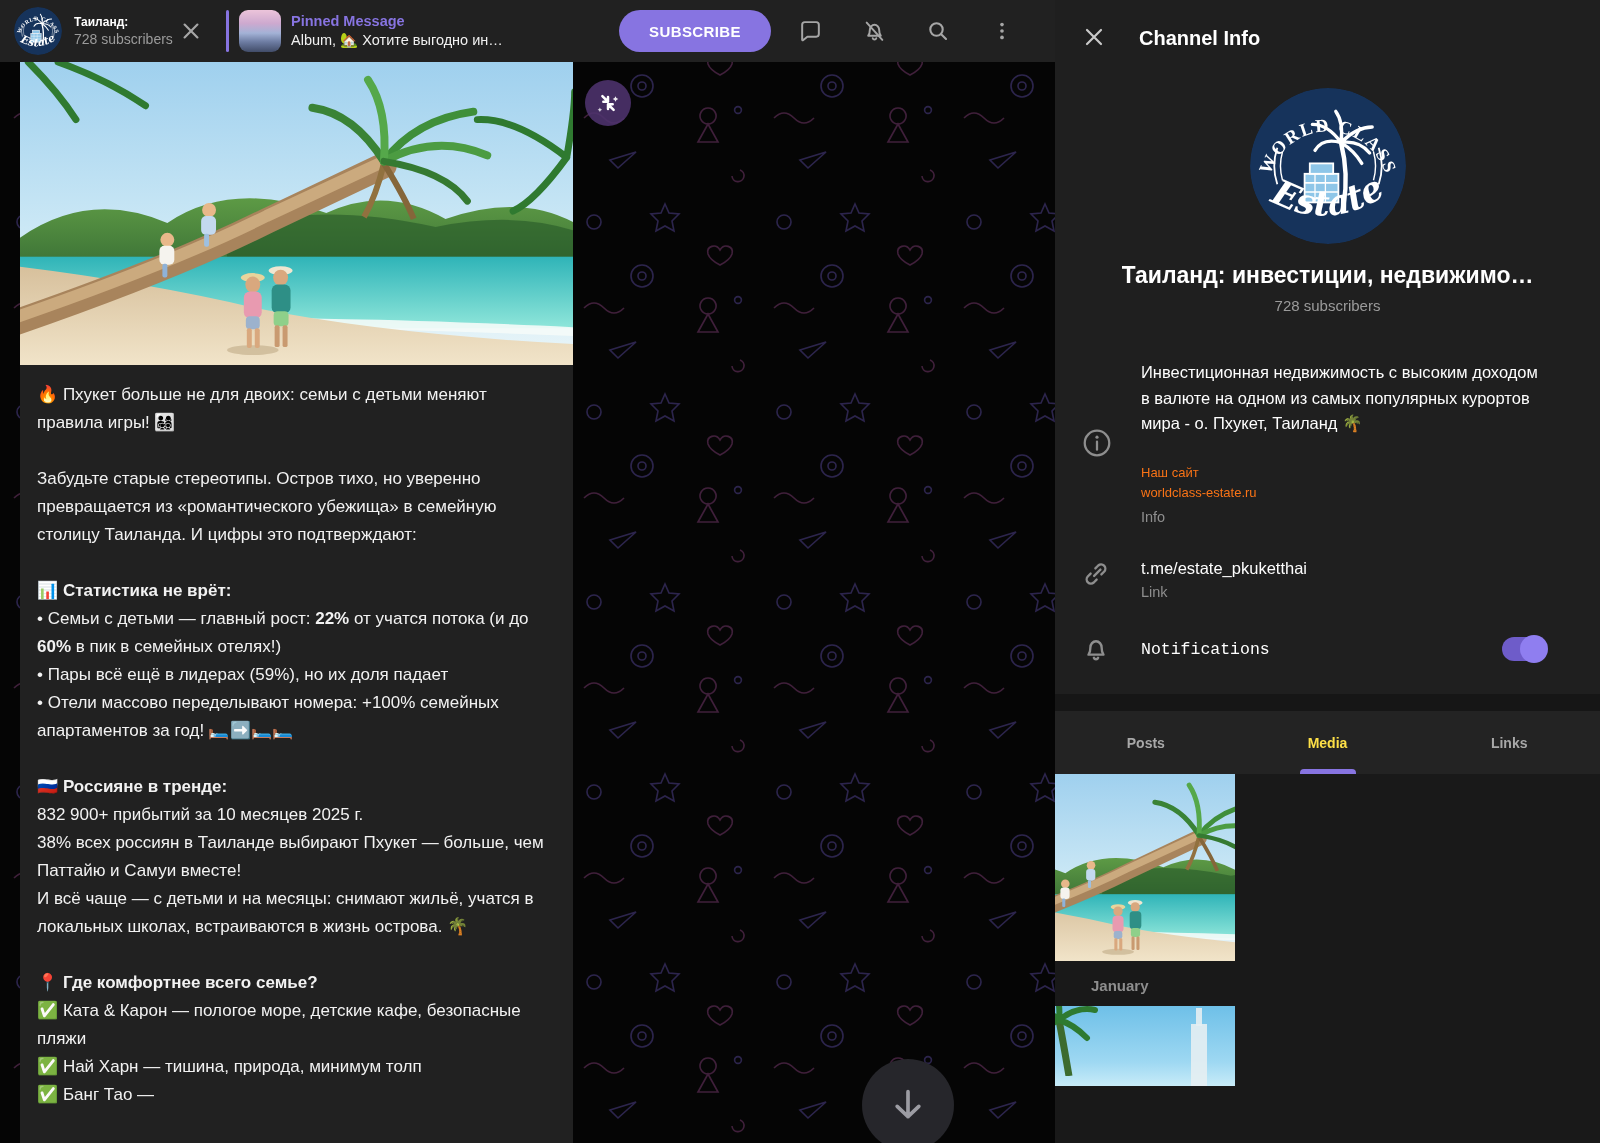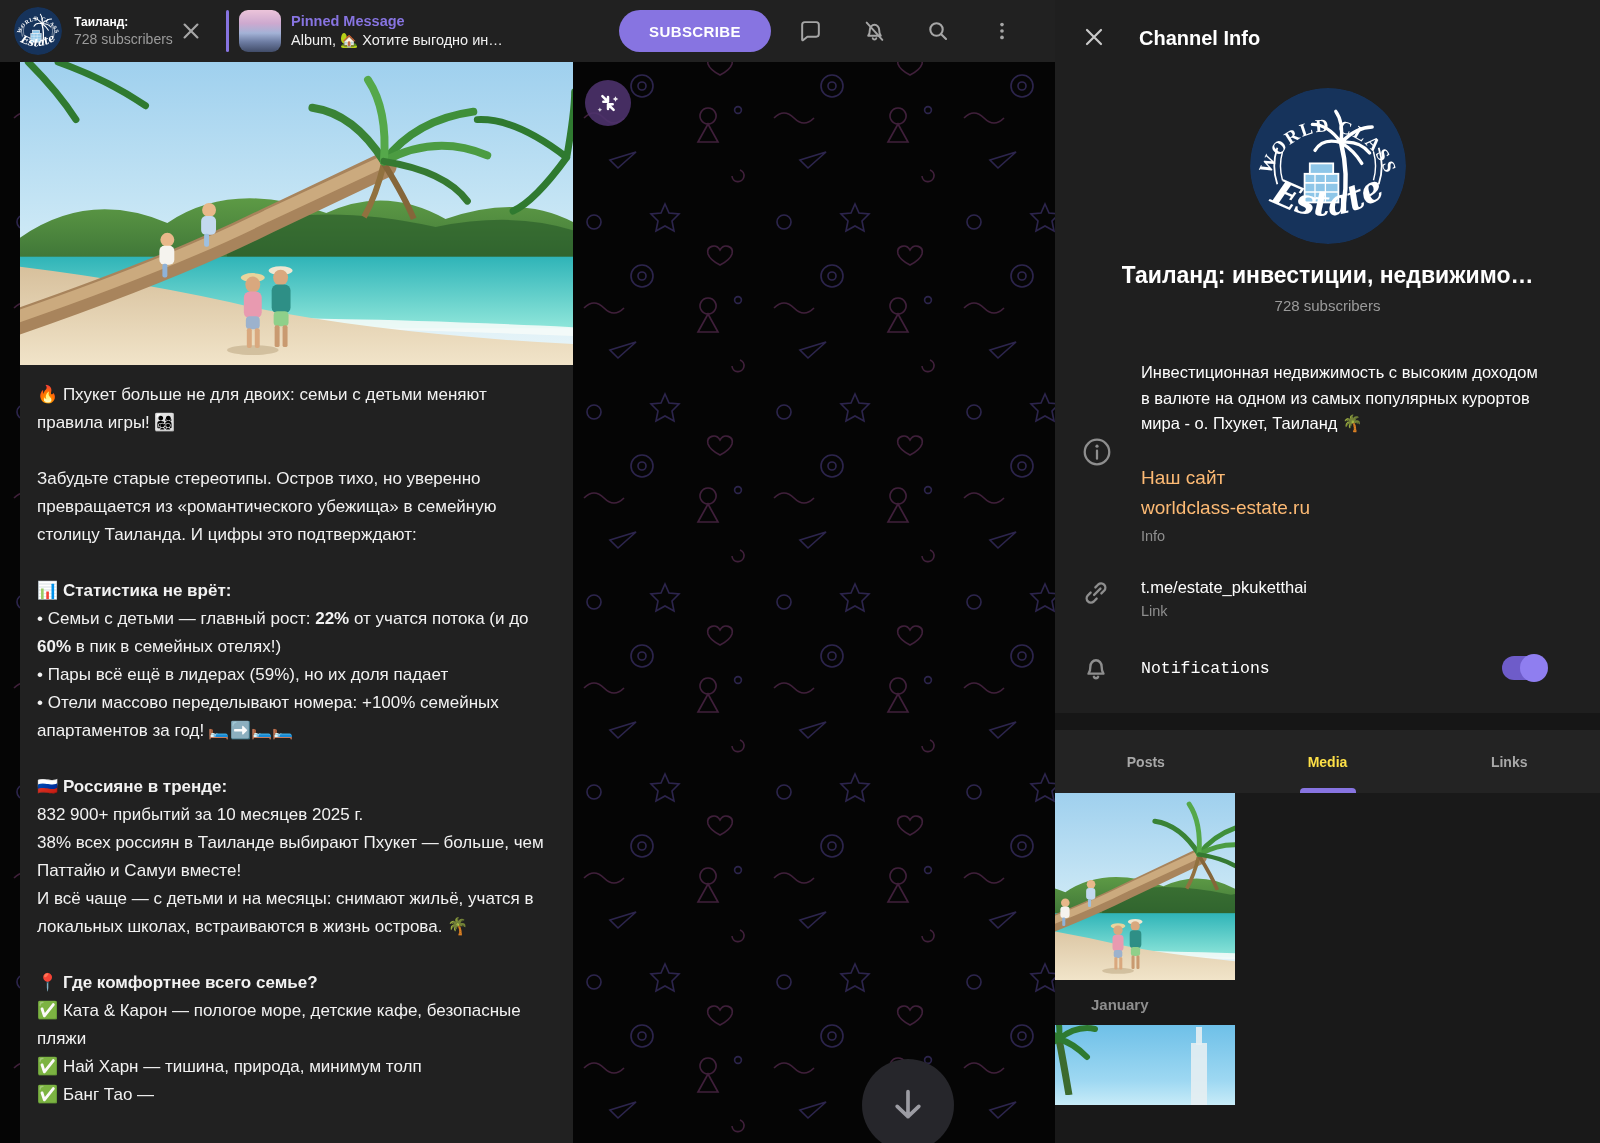--- a/index.html
+++ b/index.html
@@ -52,21 +52,21 @@
   .profile { display:flex; flex-direction:column; align-items:center; padding-top:22px; }
   .profile-logo { width:156px; height:156px; border-radius:50%; overflow:hidden; }
   .channel-name { margin-top:18px; font-size:23px; font-weight:700; max-width:480px; white-space:nowrap; overflow:hidden; text-overflow:ellipsis; }
   .channel-subs { margin-top:8px; font-size:15px; color:#9b9b9b; }
 
   .info-rows { margin-top:46px; }
   .info-row { display:flex; padding:0 26px 0 26px; cursor:pointer; }
   .row-icon { width:60px; flex:0 0 60px; display:flex; justify-content:flex-start; color:#8e8e8e; }
   .row-content { flex:1; }
   .desc-text { font-size:16.5px; line-height:1.56; color:#fdfdfd; max-width:400px; }
-  .desc-site { margin-top:26px; font-size:19px; line-height:1.55; color:#fdba74; }
+  .desc-site { margin-top:26px; font-size:13px; line-height:1.55; color:#f97316; }
   .row-caption { color:#8e8e8e; font-size:14.5px; margin-top:6px; }
   .row-main { font-size:16.5px; color:#fdfdfd; }
   .link-row { margin-top:34px; }
   .notif-row { margin-top:34px; align-items:center;font-family:Liberation Mono, monospace; }
   .notif-row .row-content { display:flex; align-items:center; }
   .notif-label { font-size:16.5px; }
 
   .toggle { margin-left:auto; margin-right:28px; width:44px; height:24px; border-radius:12px; background:#424242; position:relative; cursor:pointer; }
   .toggle.on { background:#6e5cc9; }
   .toggle .knob { position:absolute; top:-2px; right:22px; width:28px; height:28px; border-radius:50%; background:#bdbdbd; transition:none; }

